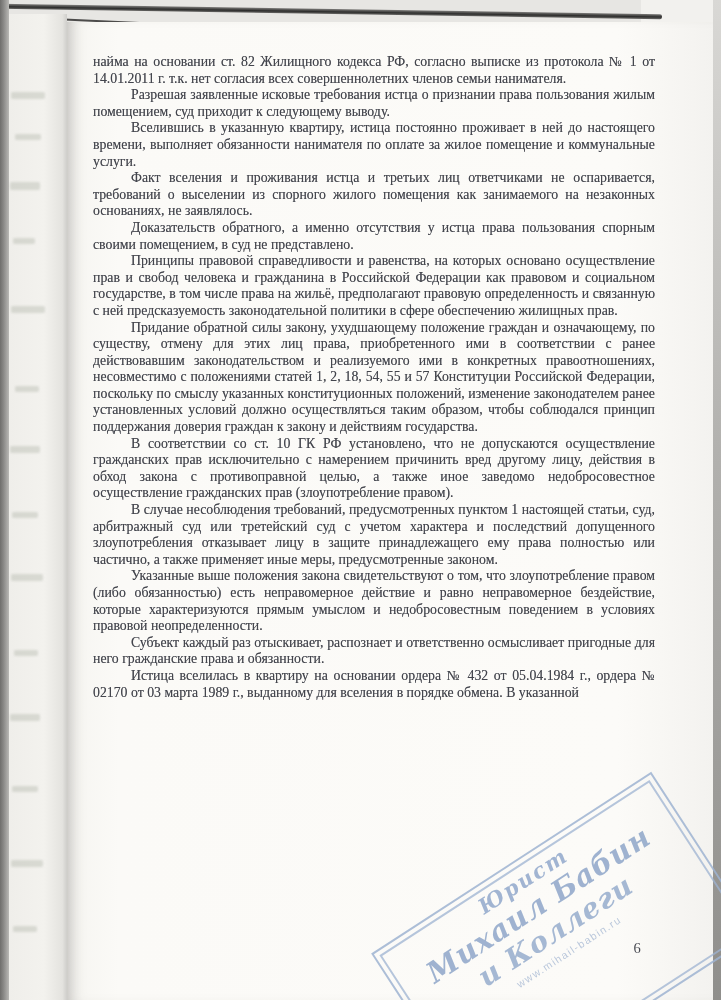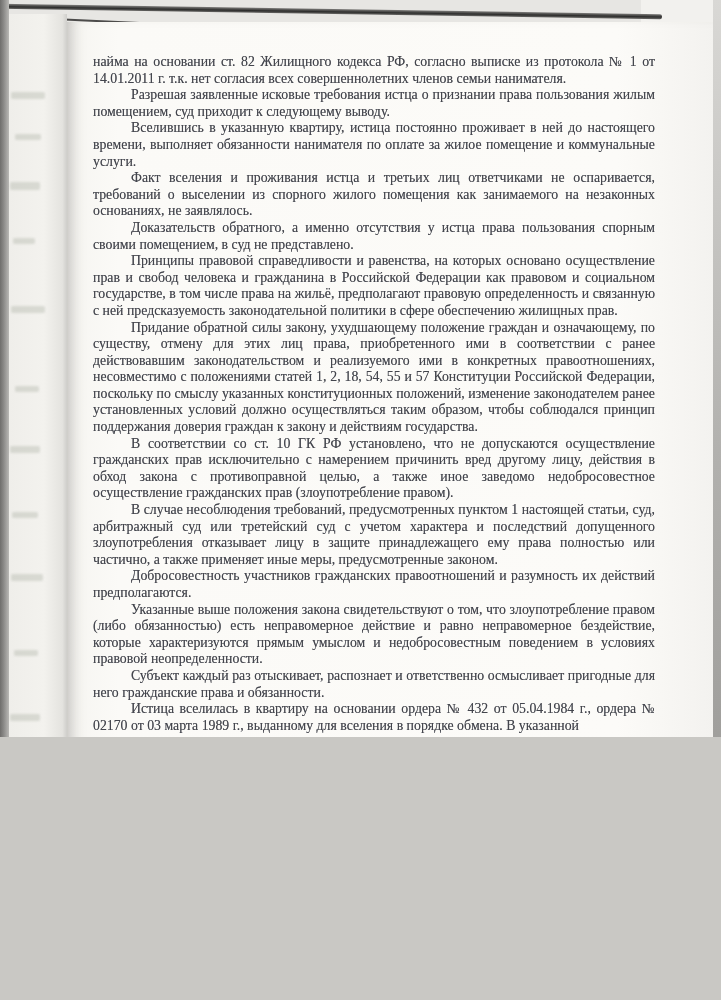--- a/index.html
+++ b/index.html
@@ -1,21 +1,21 @@
 <!DOCTYPE html>
 <html><head>
 <meta charset="utf-8">
 <style>
   html,body{margin:0;padding:0;}
   body{
     width:721px;height:1000px;overflow:hidden;
     font-family:"Liberation Serif","DejaVu Serif",serif;
     background:#c9c8c4;
   }
-  .scan{position:relative;width:721px;height:737px;background:#dddcd8;overflow:hidden;}
+  .scan{position:relative;width:721px;height:1000px;background:#dddcd8;overflow:hidden;}
 
   
   .edge-left{
     position:absolute;left:0;top:0;width:9px;height:1000px;
     background:linear-gradient(90deg,#6f6e6c 0%,#8a8987 40%,#b9b8b5 100%);
   }
   
   .under-pages{
     position:absolute;left:9px;top:14px;width:58px;height:986px;
     background:linear-gradient(90deg,#efeeea 0%,#f3f2ee 60%,#e4e3df 92%,#cfcecb 100%);
@@ -126,21 +126,20 @@
   <div class="content" id="docText">
       <p>найма на основании ст. 82 Жилищного кодекса РФ, согласно выписке из протокола № 1 от 14.01.2011 г. т.к. нет согласия всех совершеннолетних членов семьи нанимателя.</p>
       <p>Разрешая заявленные исковые требования истца о признании права пользования жилым помещением, суд приходит к следующему выводу.</p>
       <p>Вселившись в указанную квартиру, истица постоянно проживает в ней до настоящего времени, выполняет обязанности нанимателя по оплате за жилое помещение и коммунальные услуги.</p>
       <p>Факт вселения и проживания истца и третьих лиц ответчиками не оспаривается, требований о выселении из спорного жилого помещения как занимаемого на незаконных основаниях, не заявлялось.</p>
       <p>Доказательств обратного, а именно отсутствия у истца права пользования спорным своими помещением, в суд не представлено.</p>
       <p>Принципы правовой справедливости и равенства, на которых основано осуществление прав и свобод человека и гражданина в Российской Федерации как правовом и социальном государстве, в том числе права на жильё, предполагают правовую определенность и связанную с ней предсказуемость законодательной политики в сфере обеспечению жилищных прав.</p>
       <p>Придание обратной силы закону, ухудшающему положение граждан и означающему, по существу, отмену для этих лиц права, приобретенного ими в соответствии с ранее действовавшим законодательством и реализуемого ими в конкретных правоотношениях, несовместимо с положениями статей 1, 2, 18, 54, 55 и 57 Конституции Российской Федерации, поскольку по смыслу указанных конституционных положений, изменение законодателем ранее установленных условий должно осуществляться таким образом, чтобы соблюдался принцип поддержания доверия граждан к закону и действиям государства.</p>
       <p>В соответствии со ст. 10 ГК РФ установлено, что не допускаются осуществление гражданских прав исключительно с намерением причинить вред другому лицу, действия в обход закона с противоправной целью, а также иное заведомо недобросовестное осуществление гражданских прав (злоупотребление правом).</p>
       <p>В случае несоблюдения требований, предусмотренных пунктом 1 настоящей статьи, суд, арбитражный суд или третейский суд с учетом характера и последствий допущенного злоупотребления отказывает лицу в защите принадлежащего ему права полностью или частично, а также применяет иные меры, предусмотренные законом.</p>
-      <p>Добросовестность участников гражданских правоотношений и разумность их действий предполагаются.</p>
       <p>Указанные выше положения закона свидетельствуют о том, что злоупотребление правом (либо обязанностью) есть неправомерное действие и равно неправомерное бездействие, которые характеризуются прямым умыслом и недобросовестным поведением в условиях правовой неопределенности.</p>
       <p>Субъект каждый раз отыскивает, распознает и ответственно осмысливает пригодные для него гражданские права и обязанности.</p>
       <p>Истица вселилась в квартиру на основании ордера № 432 от 05.04.1984 г., ордера № 02170 от 03 марта 1989 г., выданному для вселения в порядке обмена. В указанной</p>
     </div>
 
   <div class="page-number">6</div>
 
   <div class="stamp">
     <div class="inner">
       <div class="t1">Юрист</div>

